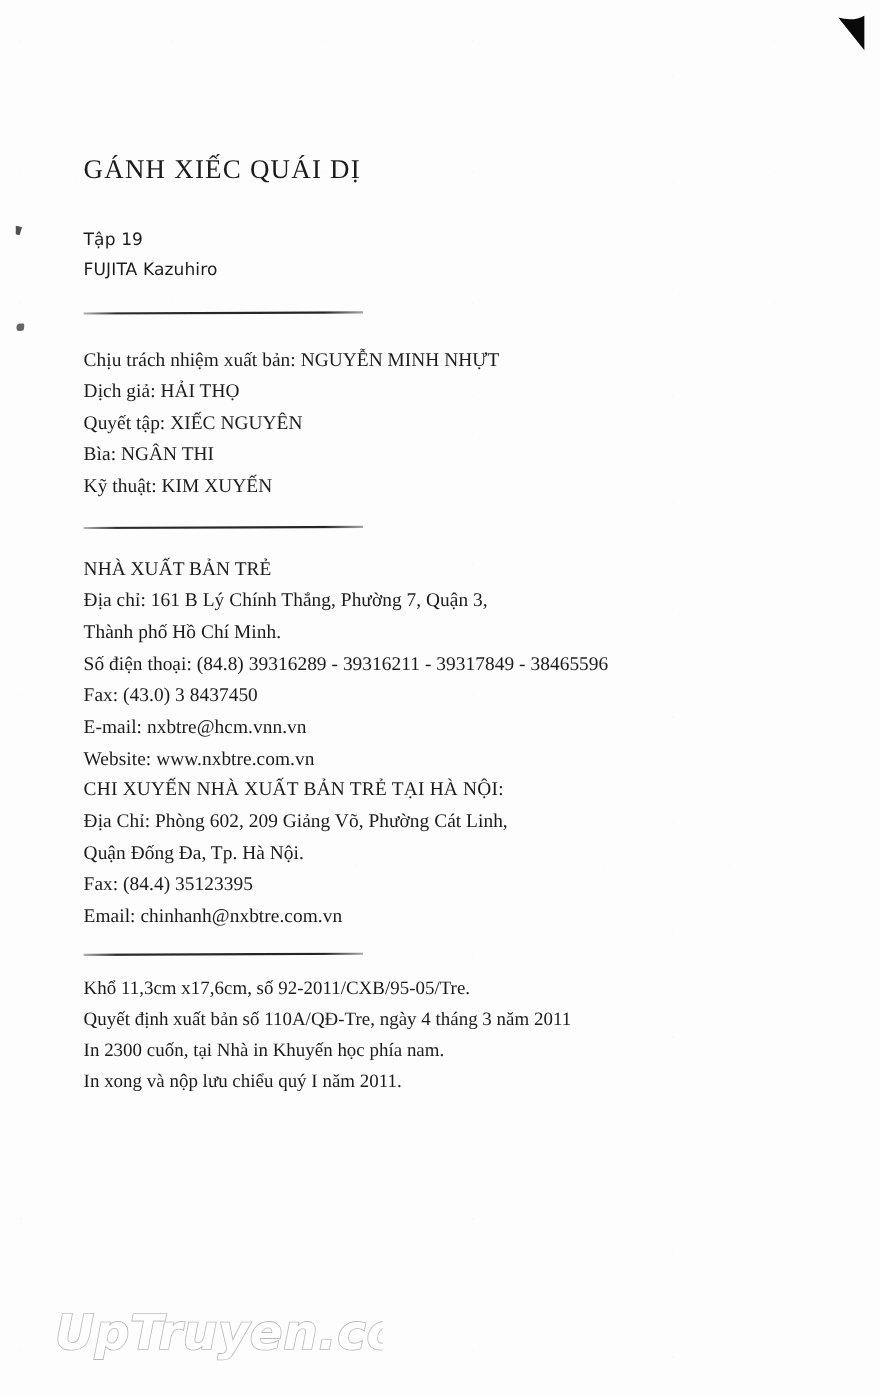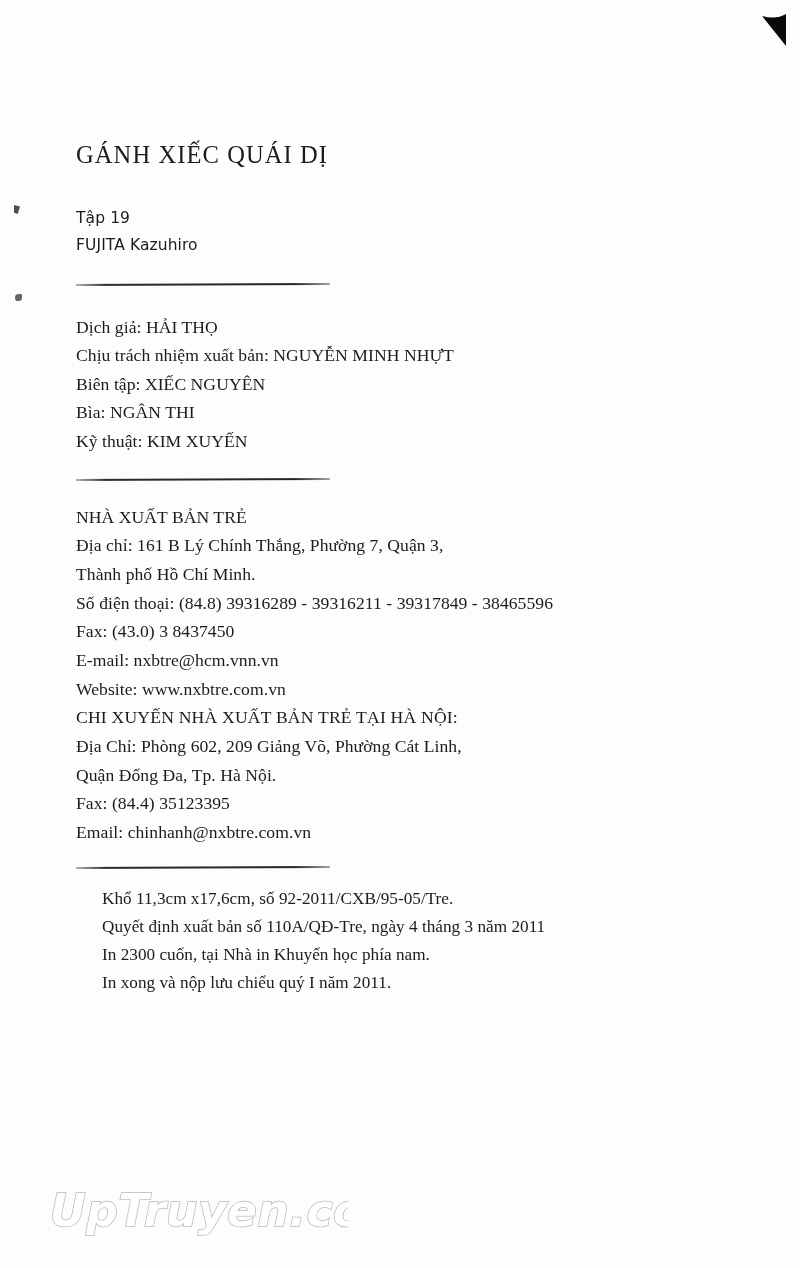--- a/index.html
+++ b/index.html
@@ -130,21 +130,20 @@
   .underlined {
     text-underline-offset: 2px;
     text-decoration-thickness: 1px;
   }
 
   .imprint-block {
     margin-top: 17px;
     font-size: 17.2px;
     line-height: 1.62;
     letter-spacing: .02px;
-    margin-left: 26px;
   }
   .imprint-block .line { white-space: nowrap; }
 
   
   #watermark {
     position: absolute;
     left: 48px;
     top: 1184px;
     width: 300px;
     height: 56px;
@@ -182,29 +181,29 @@
 
     <div class="meta-block">
       <div>Tập 19</div>
       <div>FUJITA Kazuhiro</div>
     </div>
 
     <div class="rule" id="rule-top"></div>
 
     <div class="credits-block">
       <div class="line">
+        <span class="role">Chịu trách nhiệm xuất bản:</span>
+        <span class="name">NGUYỄN MINH NHỰT</span>
+      </div>
+      <div class="line">
         <span class="role">Dịch giả:</span>
         <span class="name">HẢI THỌ</span>
       </div>
       <div class="line">
-        <span class="role">Chịu trách nhiệm xuất bản:</span>
-        <span class="name">NGUYỄN MINH NHỰT</span>
-      </div>
-      <div class="line">
-        <span class="role">Biên tập:</span>
+        <span class="role">Quyết tập:</span>
         <span class="name">XIẾC NGUYÊN</span>
       </div>
       <div class="line">
         <span class="role">Bìa:</span>
         <span class="name">NGÂN THI</span>
       </div>
       <div class="line">
         <span class="role">Kỹ thuật:</span>
         <span class="name">KIM XUYẾN</span>
       </div>

